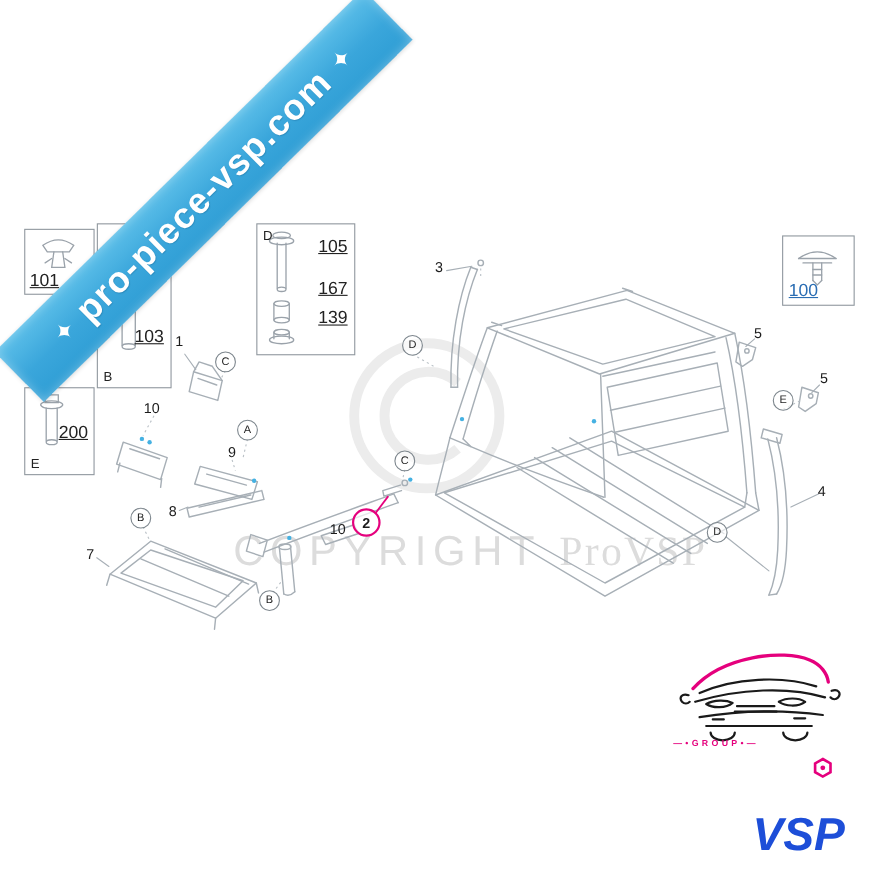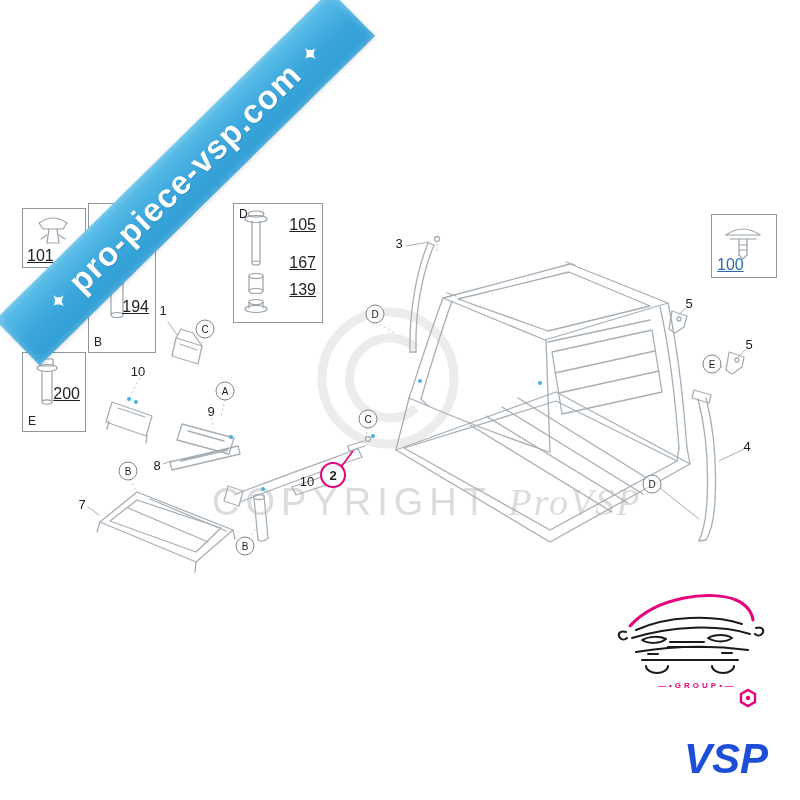--- a/index.html
+++ b/index.html
@@ -2,21 +2,21 @@
 <html><head>
 <meta charset="utf-8">
 <style>
   html,body{margin:0;padding:0;background:#fff;}
   .stage{position:relative;width:800px;height:800px;background:#fff;overflow:hidden;
          font-family:"Liberation Sans",sans-serif;}
   svg{display:block;}
   
   .wm-text{position:absolute;left:212px;top:480px;z-index:1;color:#dcdcdc;
            font-size:38px;letter-spacing:6px;white-space:nowrap;}
-  .wm-text .brand{font-family:"Liberation Serif",serif;font-style:italic;letter-spacing:2px;}
+  .wm-text .brand{font-family:"Liberation Serif",serif;letter-spacing:2px;}
   
   .art{position:absolute;inset:0;z-index:2;pointer-events:none;}
   
   .pbox{position:absolute;border:1px solid #8f979e;background:#fff;z-index:3;}
   .plabel{position:absolute;font-size:16px;color:#222;white-space:nowrap;text-decoration:underline;}
   .pletter{position:absolute;font-size:12px;color:#222;}
   .blue{color:#2a6db3;}
   
   .co{position:absolute;z-index:4;transform:translate(-50%,-50%);
       font-size:13px;color:#1c1c1c;}
@@ -31,21 +31,21 @@
   .banner{position:absolute;left:-50px;top:146px;width:470px;height:64px;z-index:6;
           transform:rotate(-44.5deg);
           background:linear-gradient(180deg,#5cbfe9 0%,#3aa6db 55%,#2f9ed5 100%);
           display:flex;align-items:center;justify-content:center;
           box-shadow:inset 0 0 10px rgba(255,255,255,.35),0 1px 4px rgba(0,0,0,.15);}
   .banner .btxt{color:#fff;font-size:33px;font-weight:700;letter-spacing:1px;
                 text-shadow:0 1px 1px rgba(0,60,100,.25);white-space:nowrap;}
   .banner .bstar{color:#fff;font-size:22px;margin:0 12px;}
   
   .logo{position:absolute;left:612px;top:582px;width:180px;height:210px;z-index:5;}
-  .logo .group-line{position:absolute;left:0;top:99px;width:170px;text-align:center;
+  .logo .group-line{position:absolute;left:0;top:89px;width:170px;
                     color:#e5007d;font-size:8px;letter-spacing:3px;font-weight:700;}
   .logo .pro{position:absolute;left:40px;top:104px;font-size:48px;font-weight:800;
              font-style:italic;color:#151515;line-height:1;}
   .logo .vsp{position:absolute;left:72px;top:156px;font-size:42px;font-weight:800;
              font-style:italic;color:#1d4ed8;line-height:1;}
   .logo .hex{position:absolute;left:126px;top:106px;}
 </style>
 </head>
 <body>
 
@@ -178,21 +178,21 @@
 
   <div class="pbox" style="left:88px;top:203px;width:66px;height:148px">
     <svg width="64" height="130" viewBox="0 0 64 130" stroke="#9aa2aa" stroke-width="1.2" fill="none" stroke-linecap="round">
       <ellipse cx="28" cy="12" rx="10" ry="4"></ellipse>
       <path d="M18,12 L18,34 M38,12 L38,34"></path>
       <ellipse cx="28" cy="34" rx="10" ry="4"></ellipse>
       <path d="M22,38 L22,110 M34,38 L34,110"></path>
       <ellipse cx="28" cy="111" rx="6" ry="2.5"></ellipse>
     </svg>
     <span class="plabel" style="right:4px;top:16px">102</span>
-    <span class="plabel" style="right:6px;top:94px">194</span>
+    <span class="plabel" style="right:6px;top:94px">103</span>
     <span class="pletter" style="left:5px;bottom:3px">B</span>
   </div>
 
   <div class="pbox" style="left:233px;top:203px;width:88px;height:118px">
     <svg width="60" height="116" viewBox="0 0 60 116" stroke="#9aa2aa" stroke-width="1.2" fill="none" stroke-linecap="round">
       <ellipse cx="22" cy="10" rx="8" ry="3"></ellipse>
       <ellipse cx="22" cy="15" rx="11" ry="3.5"></ellipse>
       <path d="M18,17 L18,58 M26,17 L26,58"></path>
       <ellipse cx="22" cy="59" rx="4" ry="2"></ellipse>
       <ellipse cx="22" cy="72" rx="7" ry="2.5"></ellipse>

